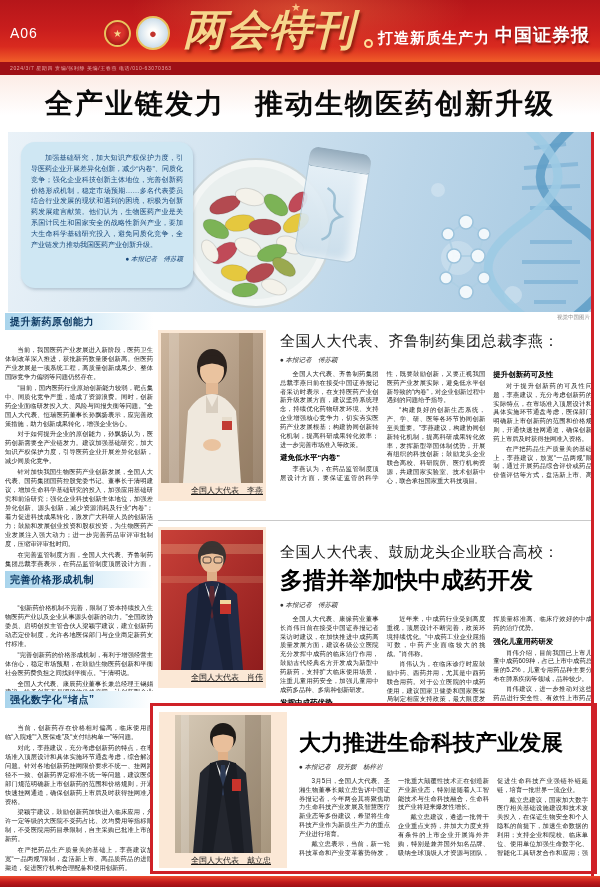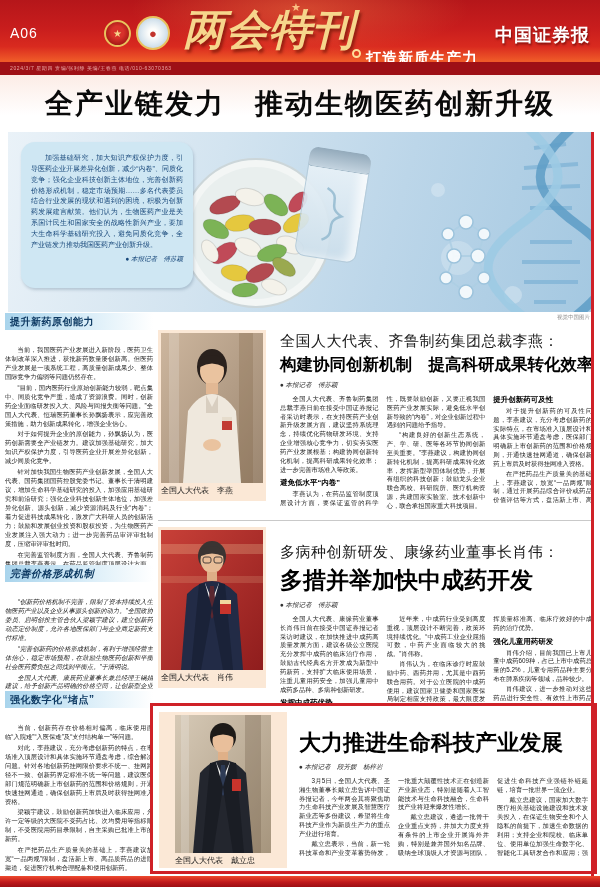--- a/index.html
+++ b/index.html
@@ -16,21 +16,21 @@
   .mast-star { position:absolute; left:291px; top:1px; font-size:11px; color:rgba(255,205,140,.9); }
   .pagenum { position:absolute; left:10px; top:25px; font-size:14px; letter-spacing:1px; }
   .emblem { position:absolute; border-radius:50%; display:flex; align-items:center; justify-content:center; }
   .emblem-nat { left:104px; top:20px; width:27px; height:27px; border:2px solid #e9c25e;
     background:radial-gradient(circle at 50% 45%, #d8312b 35%, #9e1412 80%); font-size:10px; color:#f6d68c; }
   .emblem-cppcc { left:136px; top:16px; width:34px; height:34px; border:2px solid #e9c25e;
     background:radial-gradient(circle, #fdfdfb 20%, #dce8f0 55%, #c2d4e2 80%); font-size:13px; color:#c2342c; }
   .edition { position:absolute; left:183px; top:2px; font-family:"Liberation Serif",serif; font-style:italic;
     font-weight:bold; font-size:42px; color:#f6d68c; letter-spacing:1px;
     text-shadow:2px 3px 3px rgba(90,15,0,.55); }
-  .topic { position:absolute; left:352px; top:29px; display:flex; align-items:flex-start; gap:5px;margin-top:20px; }
+  .topic { position:absolute; left:364px; top:29px; display:flex; align-items:flex-end; gap:5px; }
   .topic .ring { width:9px; height:9px; border:2px solid #ffdf9a; border-radius:50%; display:inline-block; }
   .topic span { font-size:15px; font-weight:bold; letter-spacing:1px; color:#fff; }
   .paper { position:absolute; right:10px; top:23px; font-family:"Liberation Serif",serif; 
     font-weight:bold; font-size:18px; color:#fff; text-shadow:1px 2px 2px rgba(100,10,5,.7); letter-spacing:1px; }
 
   .dateline { position:absolute; left:0; top:62px; width:600px; height:13px; background:#9e1016;
     color:#eba8a4; font-size:5px; line-height:13px; padding-left:10px; letter-spacing:.6px; }
 
   
   .main-headline { position:absolute; left:0; top:75px; width:600px; height:73px; line-height:57px;
@@ -57,21 +57,21 @@
   .lead-byline { text-align:right; font-size:6.5px; color:#17477a; margin-top:4px;
     font-family:"Liberation Serif",serif; font-style:italic; }
 
   .credit { position:absolute; top:314px; left:470px; width:120px; text-align:right;
     font-size:5.5px; color:#8a8a8a; }
 
   
   .leftcol { position:absolute; left:5px; top:313px; width:148px; height:560px; overflow:hidden; }
   .sec { position:absolute; left:0; width:148px; overflow:hidden; }
   .sec1 { top:0; height:255px; }
-  .sec2 { top:252px; height:139px;font-style:italic; }
+  .sec2 { top:258px; height:139px; }
   .sec3 { top:378px; height:182px; }
   .sechead { height:17px; line-height:17px; padding-left:5px; margin-bottom:16px;
     font-size:10px; font-weight:bold; color:#0e3a63; letter-spacing:.5px;
     background:linear-gradient(90deg,#a9d4ec,#d9edf8 55%,#ffffff); }
   .sec p { font-size:6.3px; line-height:1.42; color:#222; text-indent:2em; text-align:justify; margin-bottom:2px; }
 
   
   .articles { position:absolute; left:158px; top:318px; width:434px; height:558px; }
   article { position:absolute; left:0; width:434px; display:flex; }
   .artA { top:0; height:199px; }
@@ -80,21 +80,21 @@
     padding:4px 6px; background:#fff; }
   .photoblock { background:#fbe8d6; padding:3px; flex-shrink:0; align-self:flex-start; }
   .artA .photoblock { width:108px; margin-top:12px; }
   .artB .photoblock { width:108px; margin-top:2px; }
   .artC .photoblock { width:128px; margin-top:2px; padding:3px 16px 0; }
   .photo { overflow:hidden; background:#999; }
   .artA .photo { height:150px; }
   .artB .photo { height:140px; }
   .artC .photo { height:138px; }
   .photo svg { display:block; width:100%; height:100%; }
-  .pcaption { font-size:8px; color:#1a1a1a; text-align:left; line-height:15px; height:15px; }
+  .pcaption { font-size:8px; color:#1a1a1a; text-align:right; line-height:15px; height:15px;text-decoration:underline; }
   .atext { flex:1; margin-left:14px; min-width:0; }
   .artA .atext { padding-top:14px; }
   .artB .atext { padding-top:18px; }
   .artC .atext { padding-top:18px; margin-left:12px; }
   .kicker { font-size:15px; color:#1a1a1a; letter-spacing:.5px; margin-bottom:3px; }
   .ahead { font-weight:800; color:#000; white-space:nowrap; letter-spacing:0; }
   .artA .ahead { font-size:16.5px; }
   .artB .ahead { font-size:23px; }
   .artC .ahead { font-size:22px; }
   .abyline { font-size:6.5px; color:#333; margin:5px 0 5px; font-family:"Liberation Serif",serif; font-style:italic; }
@@ -257,21 +257,20 @@
             <path d="M45 62 L51 74 L57 62 L57 80 L45 80 Z" fill="#d8cec0"></path>
             <ellipse cx="51" cy="112" rx="9" ry="6" fill="#eac39f"></ellipse>
             <rect x="61" y="84" width="10" height="13" fill="#c23b33"></rect>
             <rect x="61" y="84" width="10" height="4" fill="#e6dccc"></rect>
           </svg>
         </div>
         <div class="pcaption">全国人大代表　李燕</div>
       </div>
       <div class="atext">
         <div class="kicker">全国人大代表、齐鲁制药集团总裁李燕：</div>
-        <h2 class="ahead">构建协同创新机制　提高科研成果转化效率</h2>
         <div class="abyline">● 本报记者　傅苏颖</div>
         <div class="abody">
           <p>全国人大代表、齐鲁制药集团总裁李燕日前在接受中国证券报记者采访时表示，在支持医药产业创新升级发展方面，建议坚持系统理念，持续优化药物研发环境、支持企业增强核心竞争力，切实夯实医药产业发展根基；构建协同创新转化机制，提高科研成果转化效率；进一步完善市场准入等政策。</p>
           <h4>避免低水平“内卷”</h4>
           <p>李燕认为，在药品监管制度顶层设计方面，要保证监管的科学性，既要鼓励创新，又要正视我国医药产业发展实际，避免低水平创新导致的“内卷”，对企业创新过程中遇到的问题给予指导。</p>
           <p>“构建良好的创新生态系统，产、学、研、医等各环节协同创新至关重要。”李燕建议，构建协同创新转化机制，提高科研成果转化效率，发挥新型举国体制优势，开展有组织的科技创新；鼓励龙头企业联合高校、科研院所、医疗机构资源，共建国家实验室、技术创新中心，联合承担国家重大科技项目。</p>
           <h4>提升创新药可及性</h4>
           <p>对于提升创新药的可及性问题，李燕建议，充分考虑创新药的实际特点，在市场准入顶层设计和具体实施环节通盘考虑，医保部门明确新上市创新药的范围和价格规则，开通快速挂网通道，确保创新药上市后及时获得挂网准入资格。</p>
           <p>在严把药品生产质量关的基础上，李燕建议，放宽“一品两规”限制，通过开展药品综合评价或药品价值评估等方式，盘活新上市、高品质药品的进院渠道，保障创新药的市场准入。</p>
         </div>
@@ -302,21 +301,21 @@
             <path d="M49 56 L53 56 L55 82 L51 89 L47 82 Z" fill="#5a2730"></path>
             <path d="M38 54 L44 53 L51 78 L40 140 L30 140 Z" fill="#1a2238"></path>
             <path d="M64 54 L58 53 L51 78 L62 140 L72 140 Z" fill="#1a2238"></path>
             <rect x="59" y="70" width="11" height="14" fill="#c8342c"></rect>
             <rect x="59" y="70" width="11" height="4" fill="#f0d9a0"></rect>
           </svg>
         </div>
         <div class="pcaption">全国人大代表　肖伟</div>
       </div>
       <div class="atext">
-        <div class="kicker">多病种创新研发、康缘药业董事长肖伟：</div>
+        <div class="kicker">全国人大代表、鼓励龙头企业联合高校：</div>
         <h2 class="ahead">多措并举加快中成药开发</h2>
         <div class="abyline">● 本报记者　傅苏颖</div>
         <div class="abody">
           <p>全国人大代表、康缘药业董事长肖伟日前在接受中国证券报记者采访时建议，在加快推进中成药高质量发展方面，建议各级公立医院充分发挥中成药的临床治疗作用，鼓励古代经典名方开发成为新型中药新药，支持扩大临床使用场景，注重儿童用药安全，加强儿童用中成药多品种、多病种创新研发。</p>
           <h4>发挥中成药优势</h4>
           <p>近年来，中成药行业受到高度重视，顶层设计不断完善，政策环境持续优化。“中成药工业企业屈指可数，中药产业面临较大的挑战。”肖伟称。</p>
           <p>肖伟认为，在临床诊疗时应鼓励中药、西药并用，尤其是中西药联合用药。对于公立医院的中成药使用，建议国家卫健委和国家医保局制定相应支持政策，最大限度发挥质量标准高、临床疗效好的中成药的治疗优势。</p>
           <h4>强化儿童用药研发</h4>
           <p>肖伟介绍，目前我国已上市儿童中成药609种，占已上市中成药总量的5.2%，儿童专用药品种主要分布在肺系疾病等领域，品种较少。</p>
           <p>肖伟建议，进一步推动对这些药品进行安全性、有效性上市药品再评价研究，对现有说明书中提及的“不良反应”“禁忌”“注意事项”“药物相互作用”等内容及时修订更新，确保说明书内容完整、准确，更好指导临床合理使用，鼓励儿童中成药生产企业积极参与安全性和有效性评价研究，进一步推动儿童用药研发。</p>

